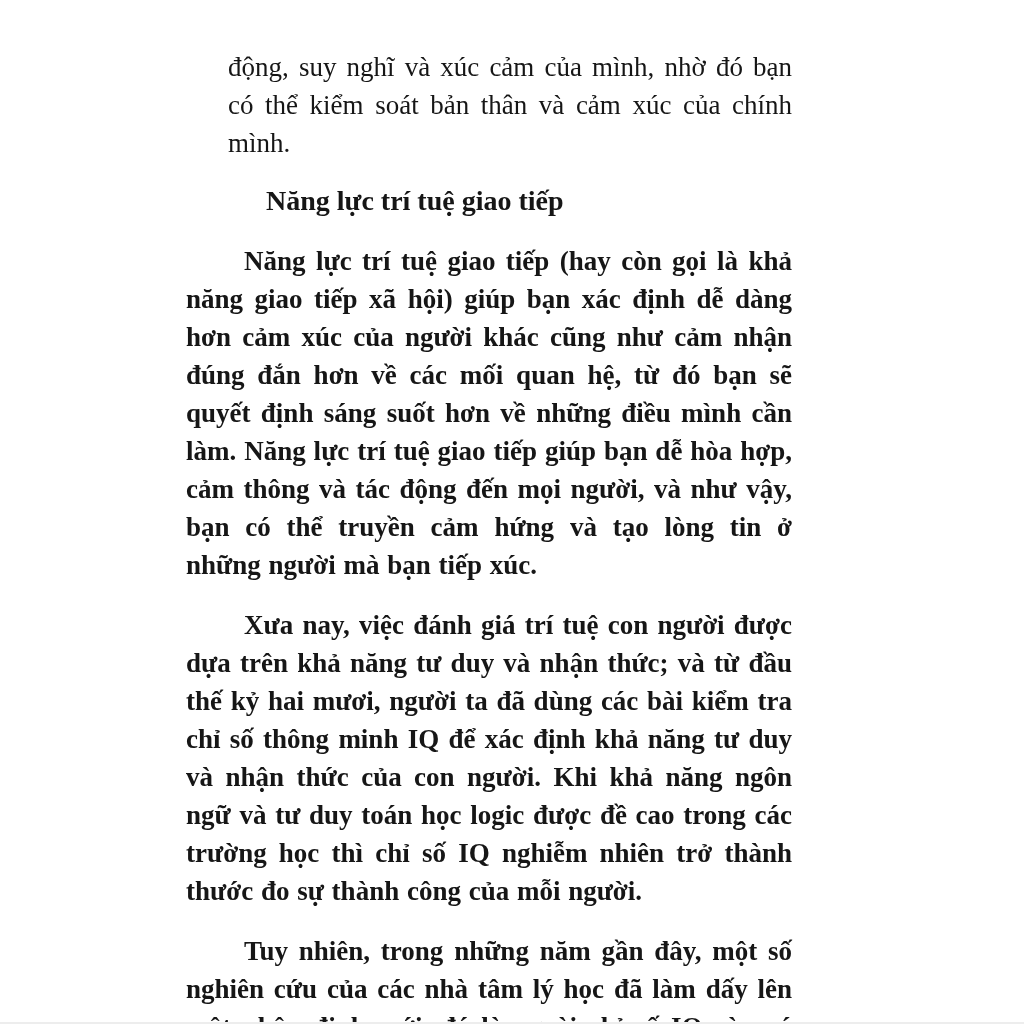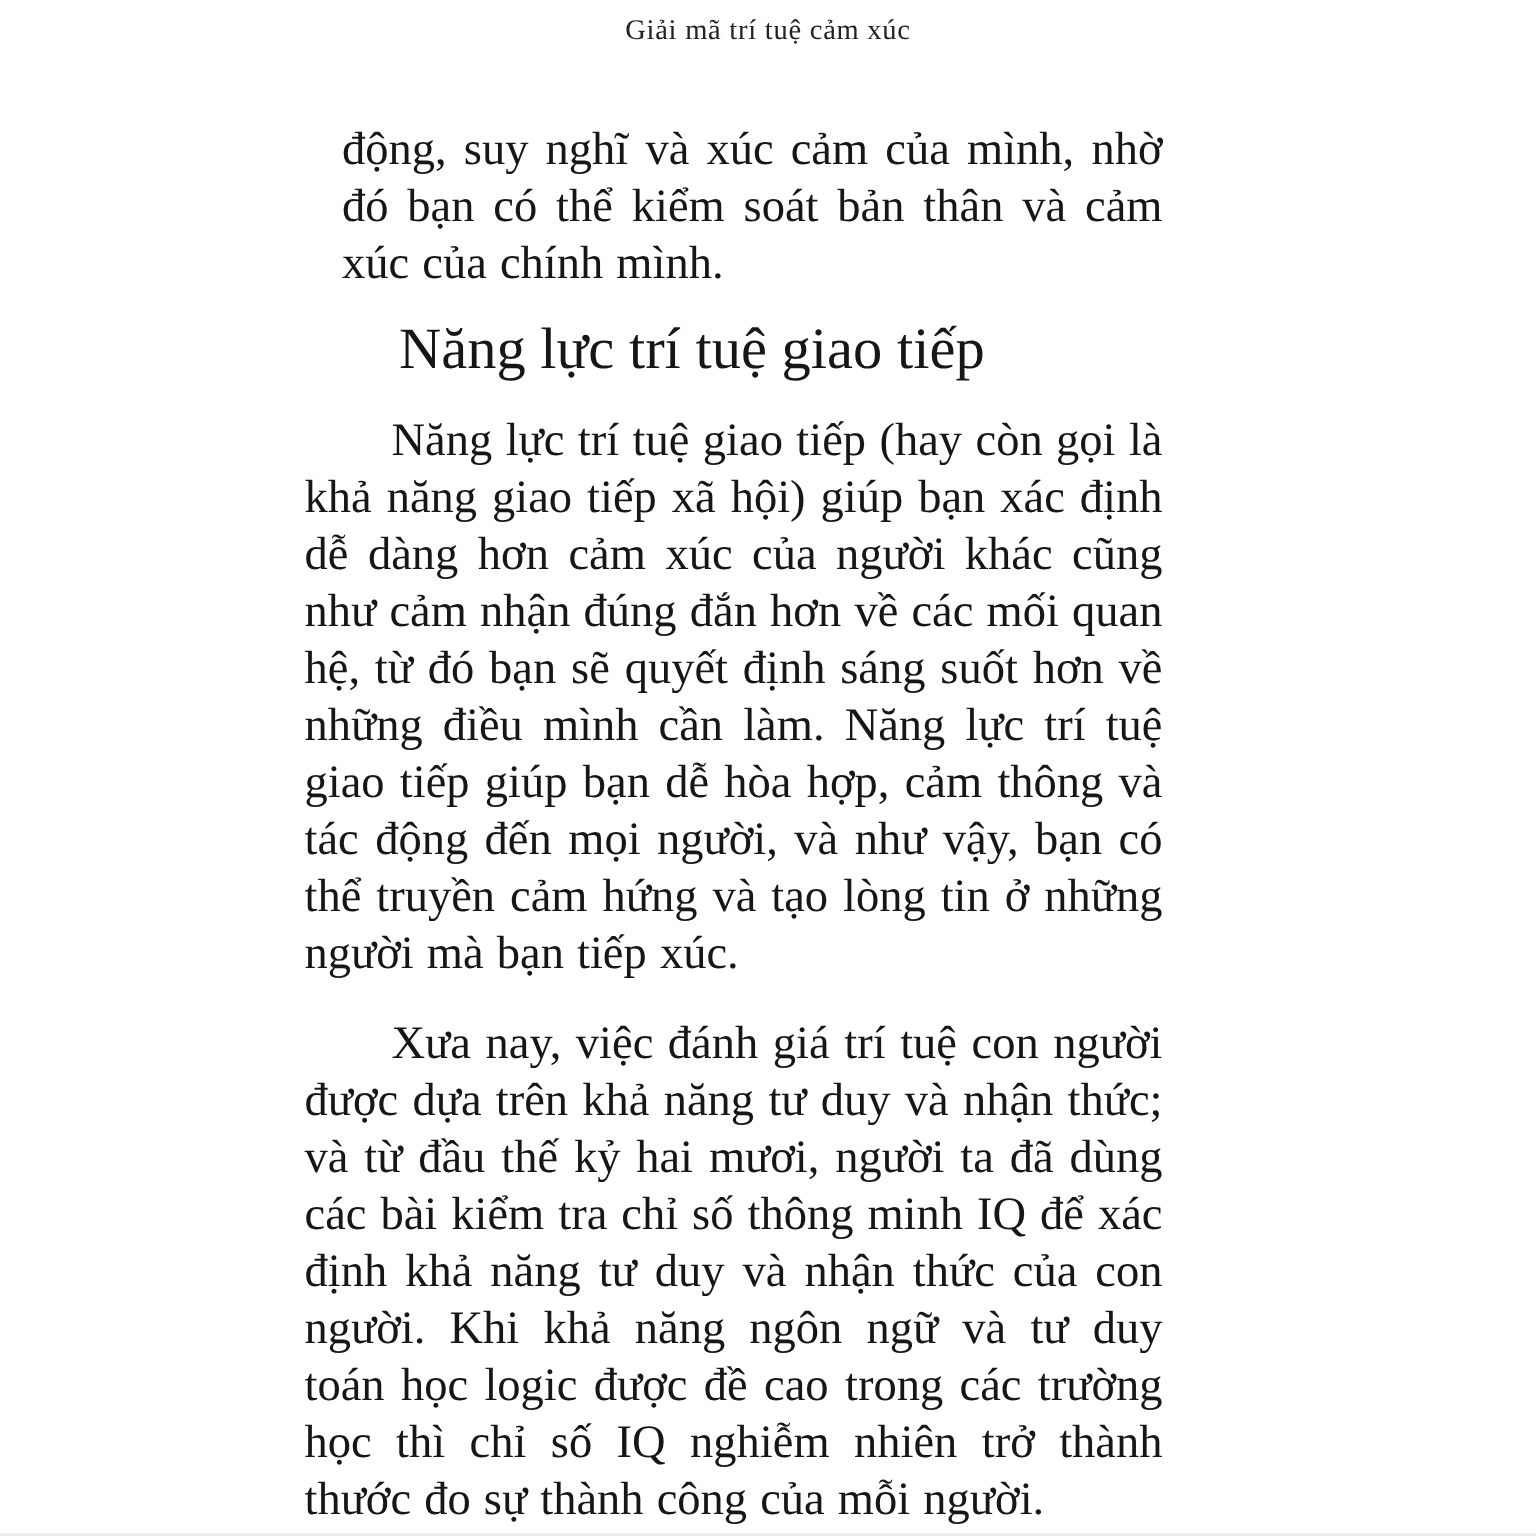--- a/index.html
+++ b/index.html
@@ -23,37 +23,38 @@
     font-size: 19px;
     letter-spacing: 0.5px;
     color: #222222;
   }
   .content {
     margin-left: 186px;
     width: 606px;
     margin-top: 48px;
   }
   .para {
-    font-size: 31px;
+    font-size: 27px;
     line-height: 38px;
     text-align: justify;
-    margin: 17px;
+    margin: 0;
     word-spacing: 1px;
   }
   .para.continued {
     margin-left: 42px;
     text-indent: 0;
     margin-bottom: 22px;
   }
   .para.indent {
     text-indent: 58px;
+    font-weight: bold;
   }
   .subheading {
-    font-size: 39px;
-    font-weight: normal;
+    font-size: 28px;
+    font-weight: bold;
     margin: 0 0 24px 80px;
     line-height: 34px;
   }
   .chapter-heading {
     font-size: 39px;
     font-weight: bold;
     font-style: italic;
     margin: 28px 0 30px 68px;
     line-height: 46px;
     letter-spacing: 0.5px;
@@ -68,21 +69,20 @@
     width: 100%;
     height: 2px;
     background: #ededed;
   }
 </style>
 </head>
 <body>
 
 <div class="page">
 
-  <div class="running-header">Giải mã trí tuệ cảm xúc</div>
 
   <div class="content">
 
     <p class="para continued">động, suy nghĩ và xúc cảm của mình, nhờ đó bạn có thể kiểm soát bản thân và cảm xúc của chính mình.</p>
 
     <h2 class="subheading">Năng lực trí tuệ giao tiếp</h2>
 
     <p class="para indent">Năng lực trí tuệ giao tiếp (hay còn gọi là khả năng giao tiếp xã hội) giúp bạn xác định dễ dàng hơn cảm xúc của người khác cũng như cảm nhận đúng đắn hơn về các mối quan hệ, từ đó bạn sẽ quyết định sáng suốt hơn về những điều mình cần làm. Năng lực trí tuệ giao tiếp giúp bạn dễ hòa hợp, cảm thông và tác động đến mọi người, và như vậy, bạn có thể truyền cảm hứng và tạo lòng tin ở những người mà bạn tiếp xúc.</p>
 
 

